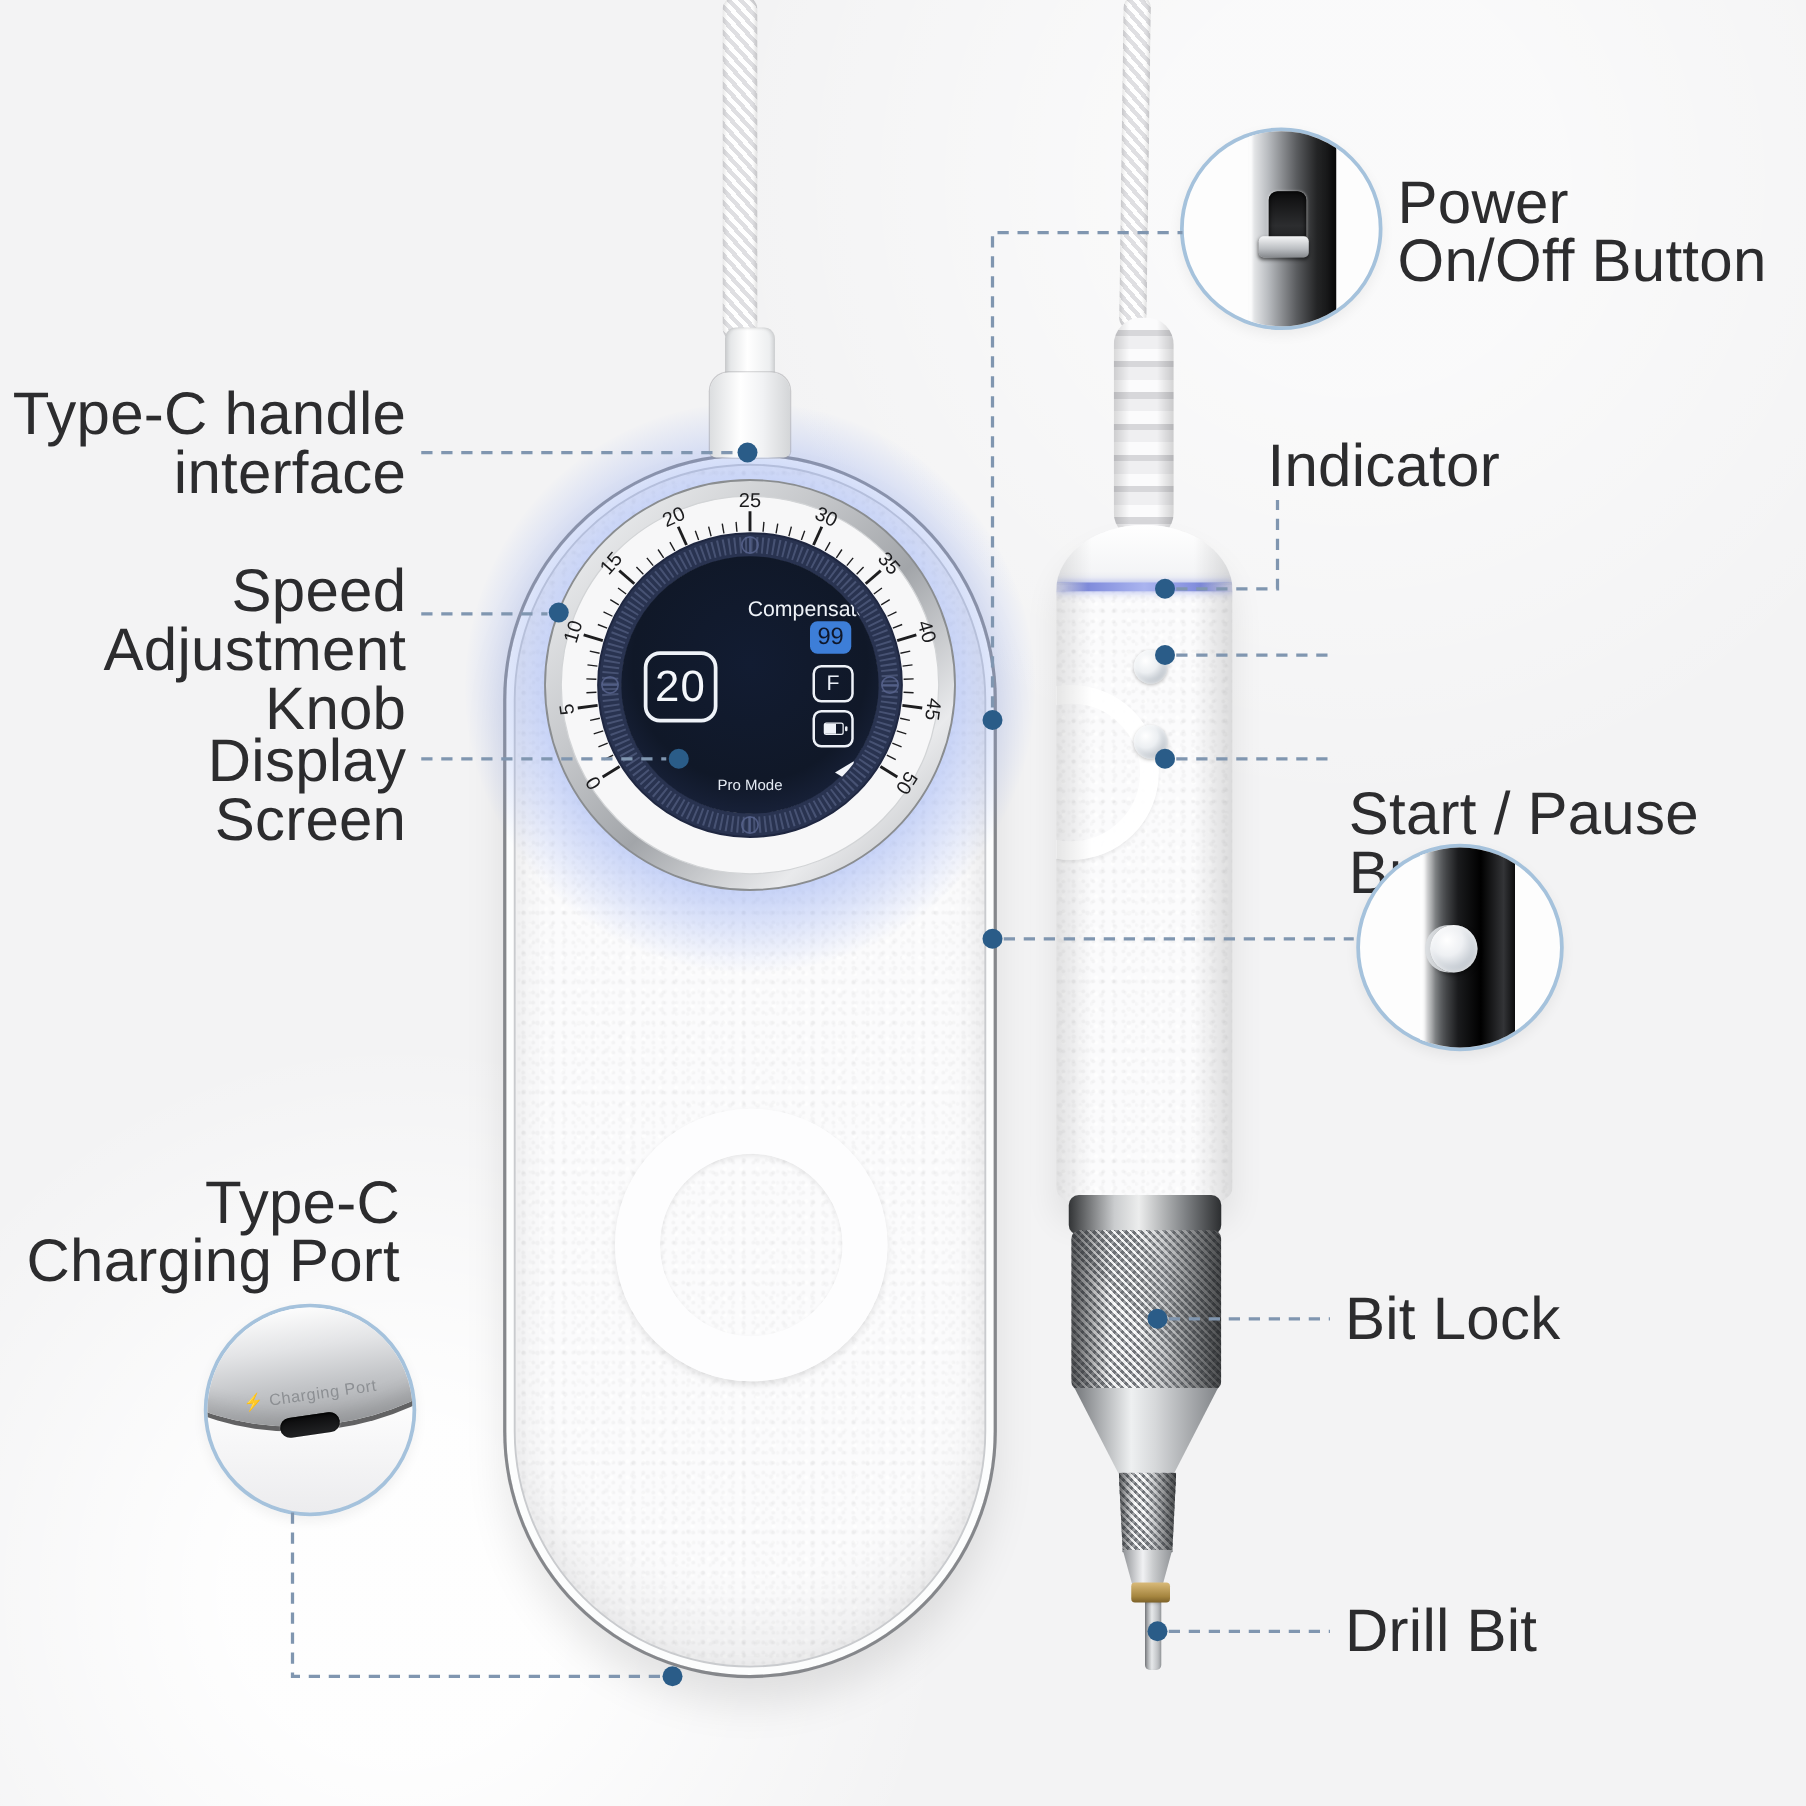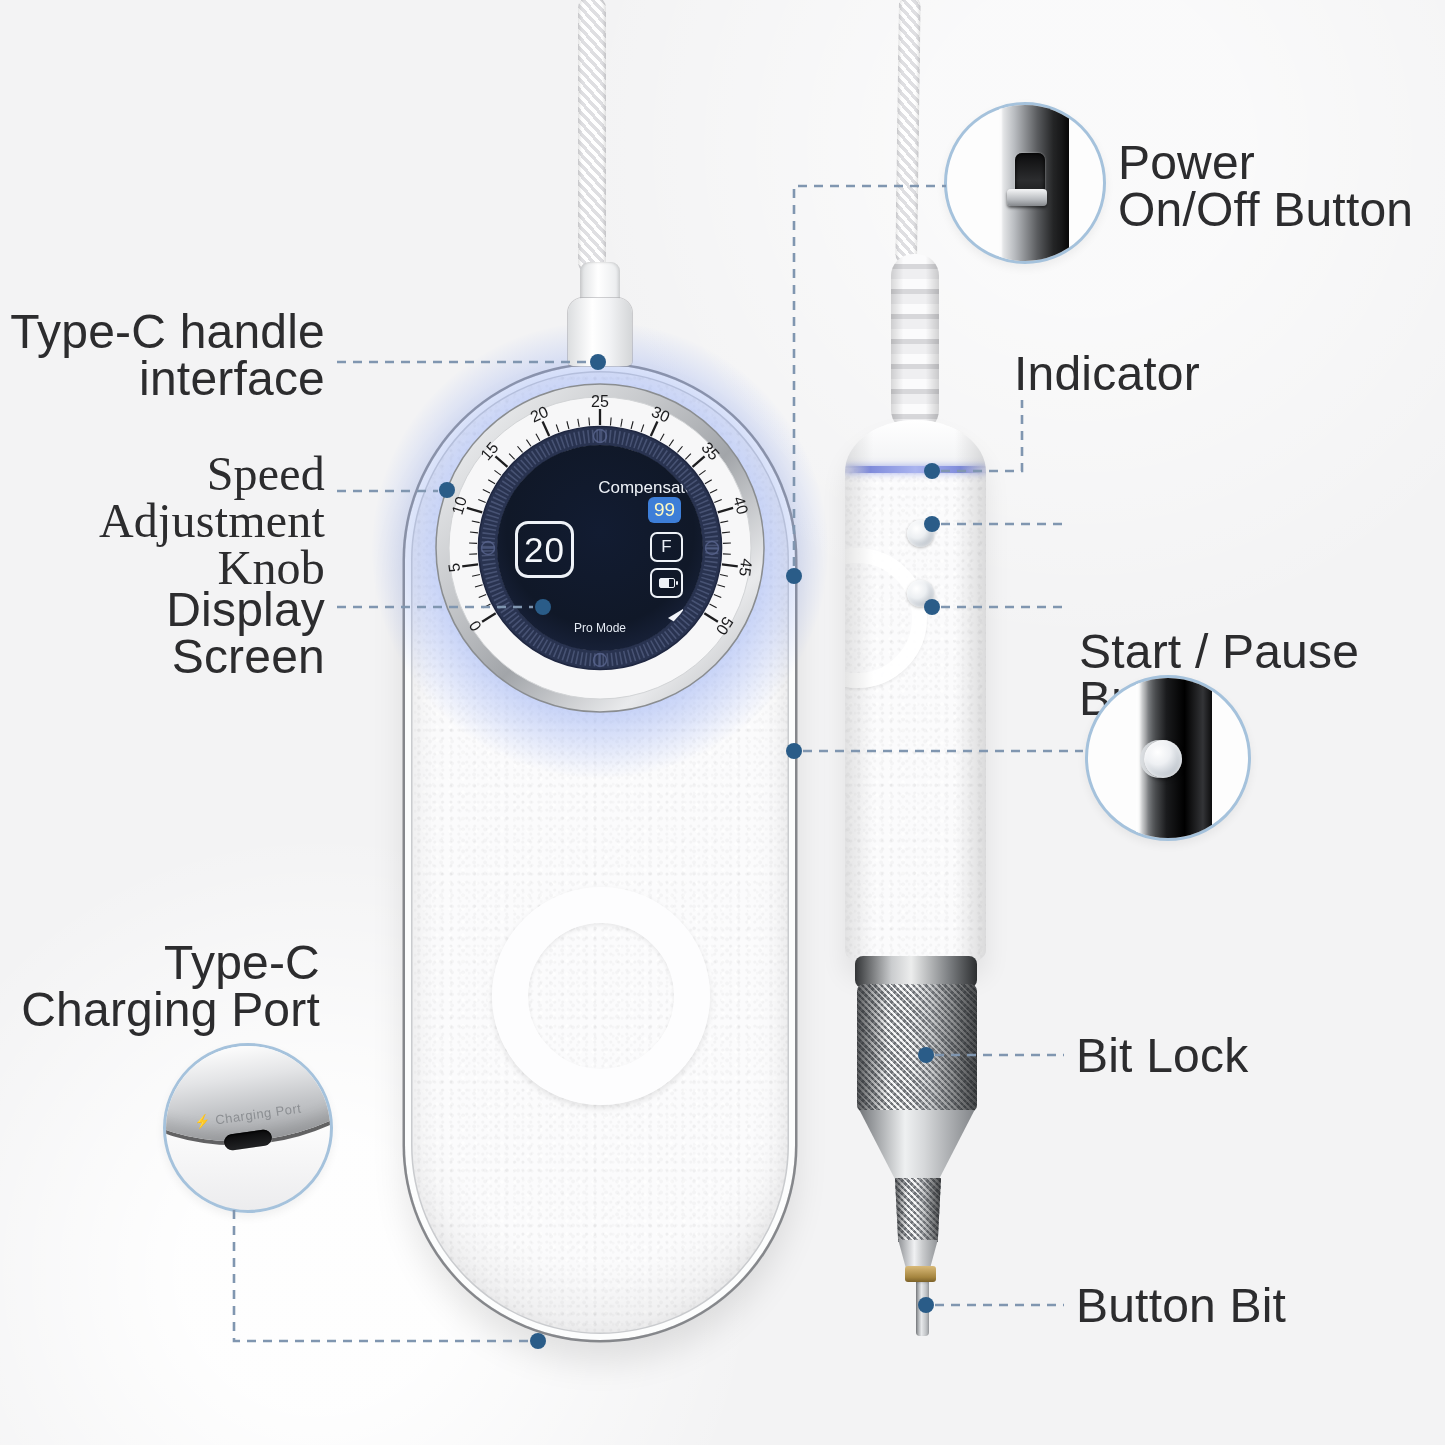--- a/index.html
+++ b/index.html
@@ -66,21 +66,21 @@
     box-shadow:0 0 0 1px rgba(150,150,155,.45);}
   
   #knob{position:absolute;left:435px;top:383px;width:330px;height:330px;z-index:8;}
   .dial-num{font-family:"Liberation Sans",sans-serif;font-size:16px;fill:#1c1c1e;text-anchor:middle;dominant-baseline:central;}
   
   #screen-ui{position:absolute;left:496px;top:444px;width:208px;height:208px;border-radius:50%;overflow:hidden;z-index:9;color:#e9eef6;}
   #screen-status{position:absolute;left:0;top:14px;width:100%;text-align:right;font-size:17px;line-height:20px;white-space:pre-line;color:#eef2f8;}
   #speed-box{position:absolute;left:19px;top:77px;width:53px;height:51px;border:3px solid #eef2f8;border-radius:13px;
     display:flex;align-items:center;justify-content:center;font-size:35px;letter-spacing:1px;color:#f4f7fb;}
   #battery-badge{position:absolute;left:152px;top:53px;width:33px;height:26px;background:#3d7ed8;border-radius:6px;
-    display:flex;align-items:center;justify-content:center;font-size:19px;color:#fef9c3;}
+    display:flex;align-items:center;justify-content:center;font-size:19px;color:#0f172a;}
   #direction-badge{position:absolute;left:154px;top:88px;width:29px;height:26px;border:2px solid #eef2f8;border-radius:7px;
     display:flex;align-items:center;justify-content:center;font-size:17px;}
   #battery-icon-badge{position:absolute;left:154px;top:124px;width:29px;height:26px;border:2px solid #eef2f8;border-radius:7px;
     display:flex;align-items:center;justify-content:center;}
   #battery-glyph{position:relative;width:14px;height:8px;border:1.5px solid #eef2f8;border-radius:2px;
     background:linear-gradient(90deg,#eef2f8 0 65%, transparent 65%);}
   #battery-glyph::after{content:"";position:absolute;right:-4px;top:1.5px;width:2px;height:4px;background:#eef2f8;border-radius:1px;}
   #mode-label{position:absolute;left:0;top:177px;width:100%;text-align:center;font-size:12px;color:#e4eaf3;}
   #screen-pointer{position:absolute;left:172px;top:165px;width:0;height:0;
     border-right:15px solid #f2f5fa;border-top:9px solid transparent;border-bottom:9px solid transparent;}
@@ -342,24 +342,24 @@
     <circle class="dot" cx="932" cy="471" r="8"></circle>
     <circle class="dot" cx="932" cy="524" r="8"></circle>
     <circle class="dot" cx="932" cy="607" r="8"></circle>
     <circle class="dot" cx="794" cy="751" r="8"></circle>
     <circle class="dot" cx="926" cy="1055" r="8"></circle>
     <circle class="dot" cx="926" cy="1305" r="8"></circle>
   </svg>
 
   <div class="callout r" style="right:1120px;top:308px;">Type-C handle
 interface</div>
-  <div class="callout r" style="right:1120px;top:450px;font-family:Liberation Serif, serif;">Speed
+  <div class="callout r" style="right:1120px;top:450px;">Speed
 Adjustment Knob</div>
   <div class="callout r" style="right:1120px;top:586px;">Display Screen</div>
   <div class="callout r" style="right:1125px;top:939px;">Type-C
 Charging Port</div>
   <div class="callout" style="left:1118px;top:139px;">Power
 On/Off Button</div>
   <div class="callout" style="left:1014px;top:350px;">Indicator</div>
   <div class="callout" style="left:1079px;top:584px;margin-top:44px;">Start / Pause Button</div>
   <div class="callout" style="left:1076px;top:1032px;">Bit Lock</div>
-  <div class="callout" style="left:1076px;top:1282px;">Button Bit</div>
+  <div class="callout" style="left:1076px;top:1282px;">Drill Bit</div>
 </div>
 
 </body></html>

